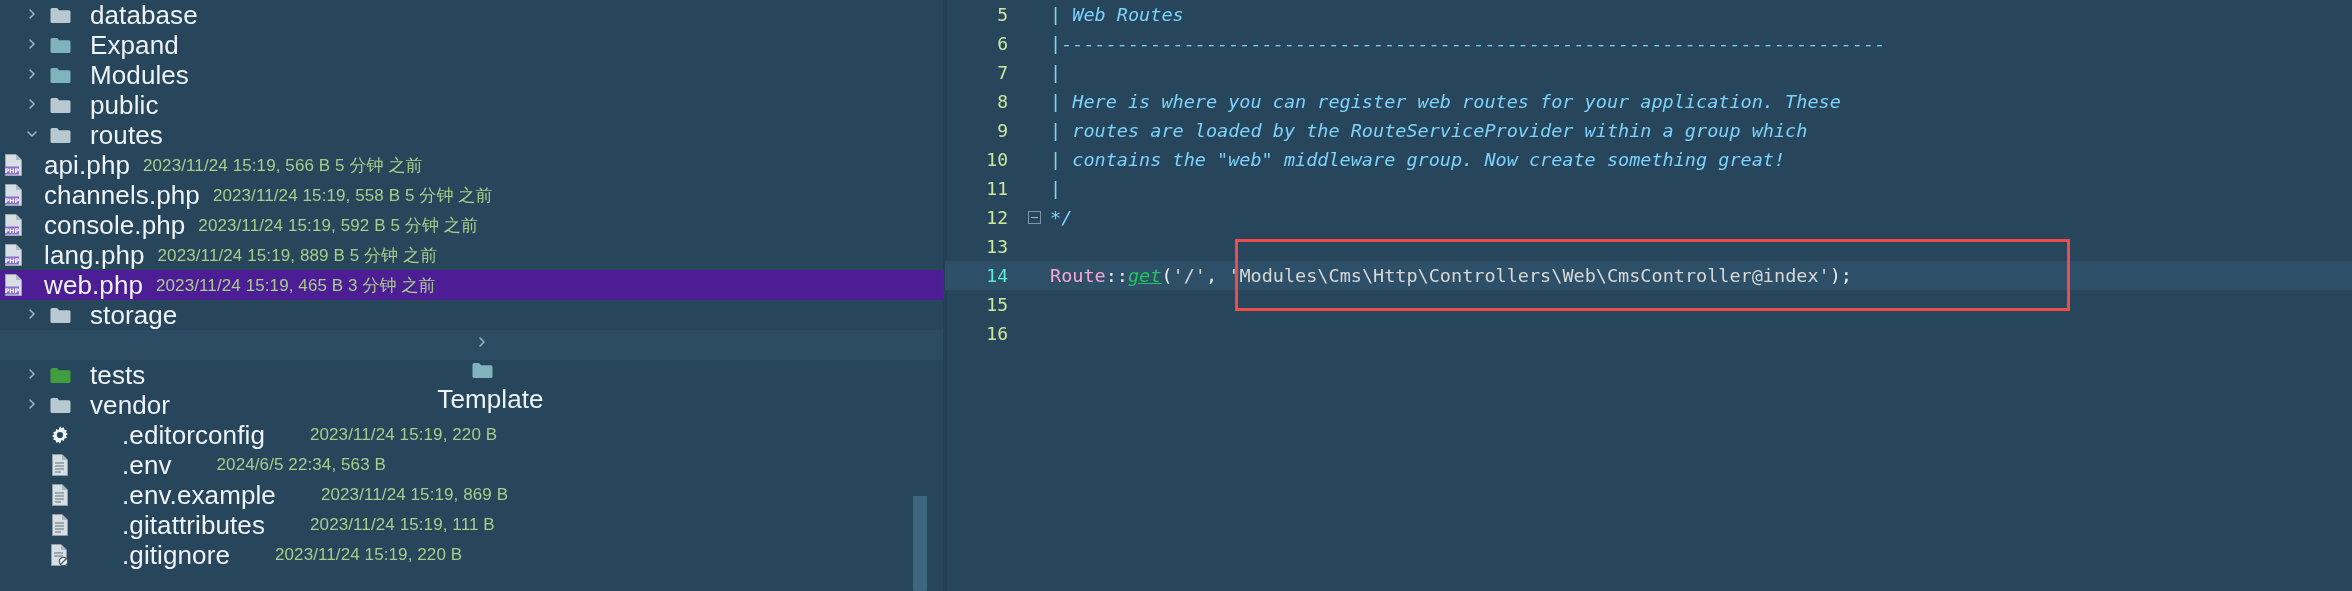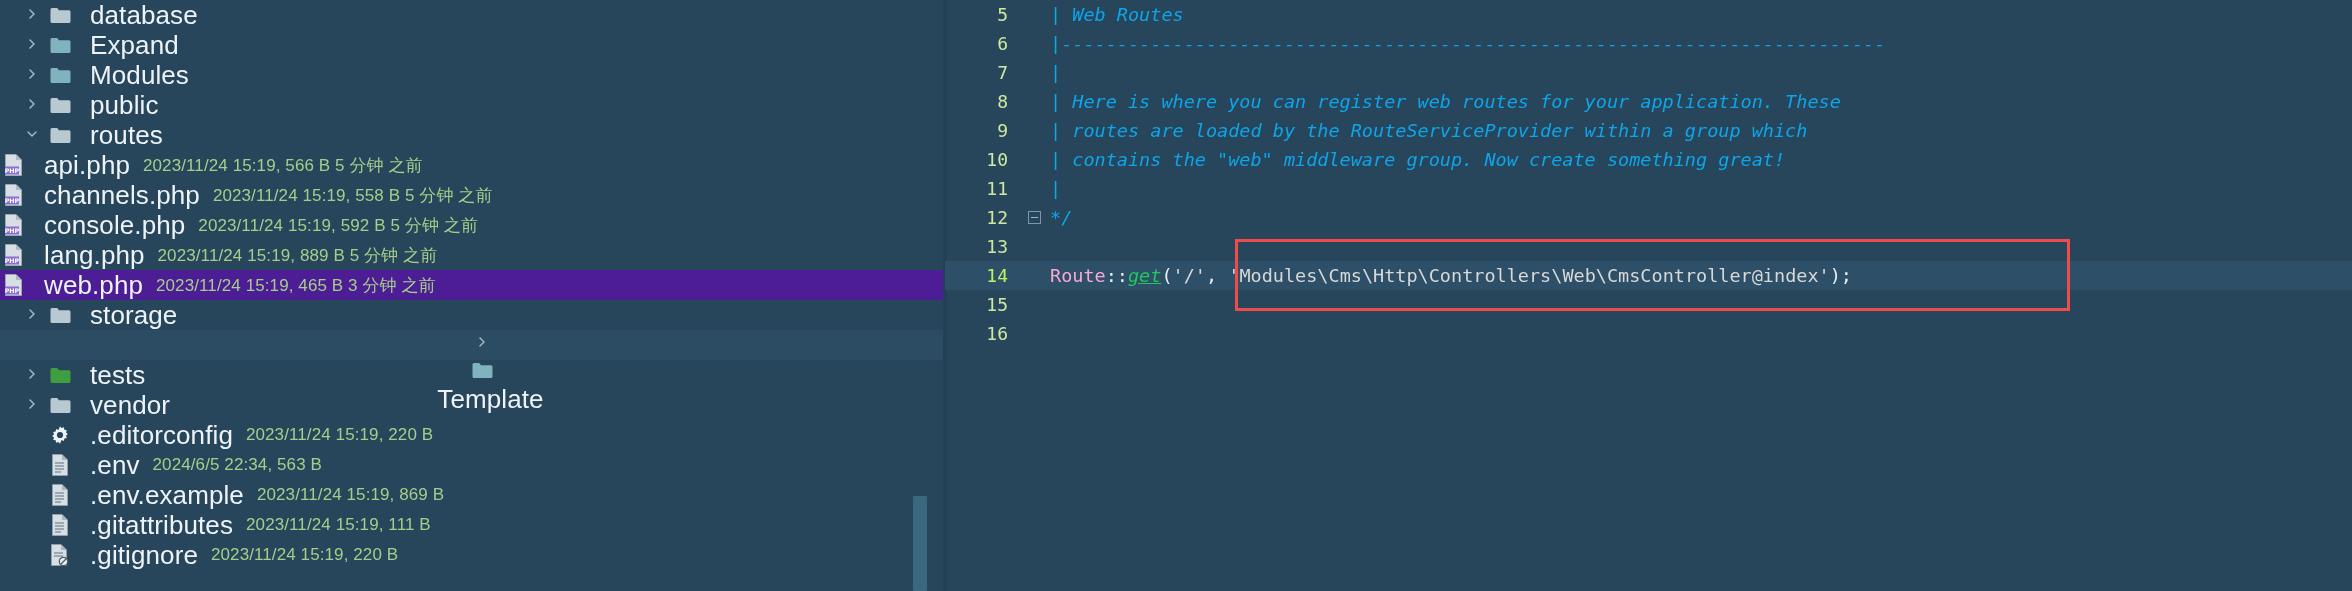--- a/index.html
+++ b/index.html
@@ -41,21 +41,21 @@
 
   .ficon { width: 28px; flex: 0 0 28px; display: flex; align-items: center; justify-content: center; }
   .ficon svg { display: block; }
 
   .name { margin-left: 16px; color: #eef3f7; font-size: 26px; letter-spacing: .1px; }
   .meta { margin-left: 13px; color: #a7cd8a; font-size: 17px; letter-spacing: .1px; }
 
   
   .d1 { padding-left: 20px; }
   .d2 { }
-  .d1f { padding-left: 46px; }  
+  .d1f { padding-left: 46px; gap: 32px; }  
 
   
   .sb-scroll {
     position: absolute;
     right: 18px;
     width: 14px;
     background: #3c6780;
     border-radius: 1px;
   }
   .sb-divider {
@@ -85,21 +85,21 @@
   }
   .line.current { background: #2d5068; }
   .lno {
     width: 75px; flex: 0 0 75px;
     text-align: right;
     padding-right: 12px;
     color: #cfe8a0;
     font-size: 18px;
     font-family: "DejaVu Sans Mono", monospace;
   }
-  .lno.cur { color: #bef264; }
+  .lno.cur { color: #5eead4; }
   .fold {
     width: 28px; flex: 0 0 28px;
     position: relative;
     display: flex; align-items: center; justify-content: center;
   }
   .fold .vline {
     position: absolute; left: 50%; top: 0; bottom: 0;
     width: 1px; background: #4a6f87; transform: translateX(-50%);
   }
   .fold .vline.half-top { top: 50%; bottom: 0; }
@@ -109,21 +109,21 @@
     width: 13px; height: 13px;
     border: 1px solid #7d97a7;
     background: #27465c;
     display: flex; align-items: center; justify-content: center;
   }
   .foldbox::before {
     content: ""; width: 7px; height: 1px; background: #9fb5c2;
   }
   .ctext { padding-left: 2px; }
 
-  .cmt { color: #0ea5e9; font-style: italic; }
+  .cmt { color: #7dd3fc; font-style: italic; }
   .kw-route { color: #f9a8d4; position: relative; }
   .squig {
     position: relative;
     display: inline-block;
   }
   .squig::after {
     content: "";
     position: absolute;
     left: 0; right: 0; bottom: -5px;
     height: 4px;

